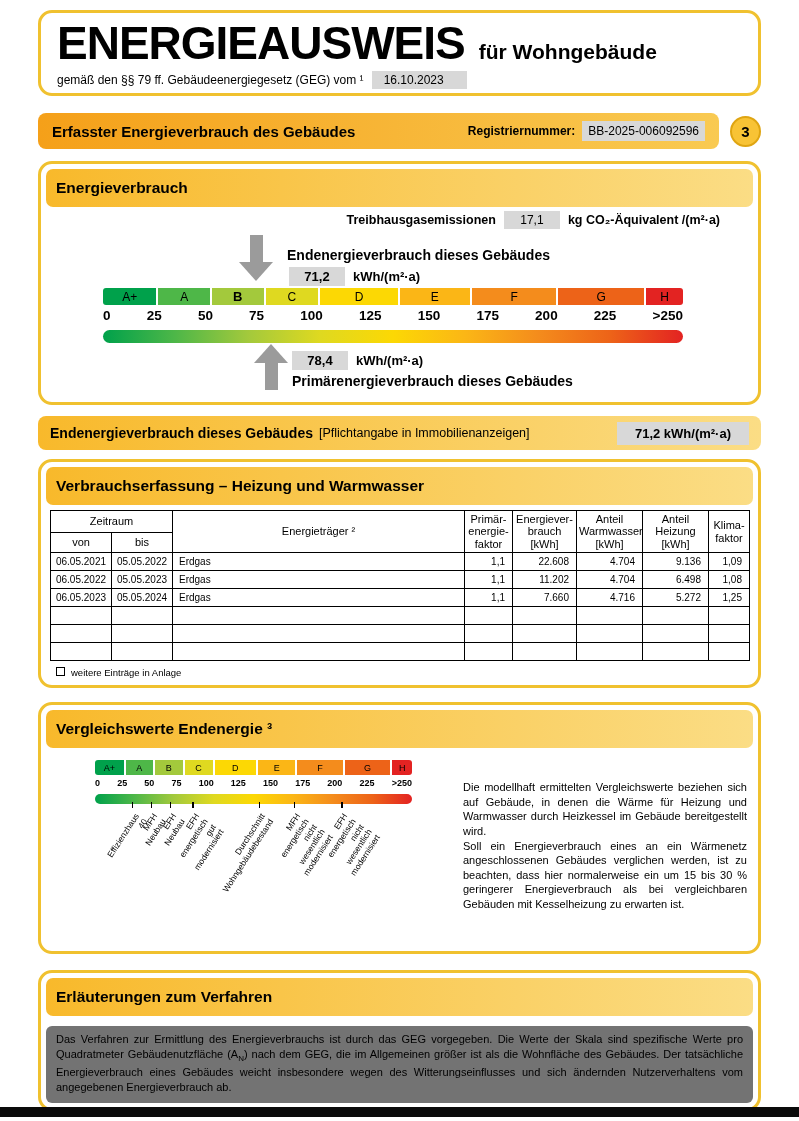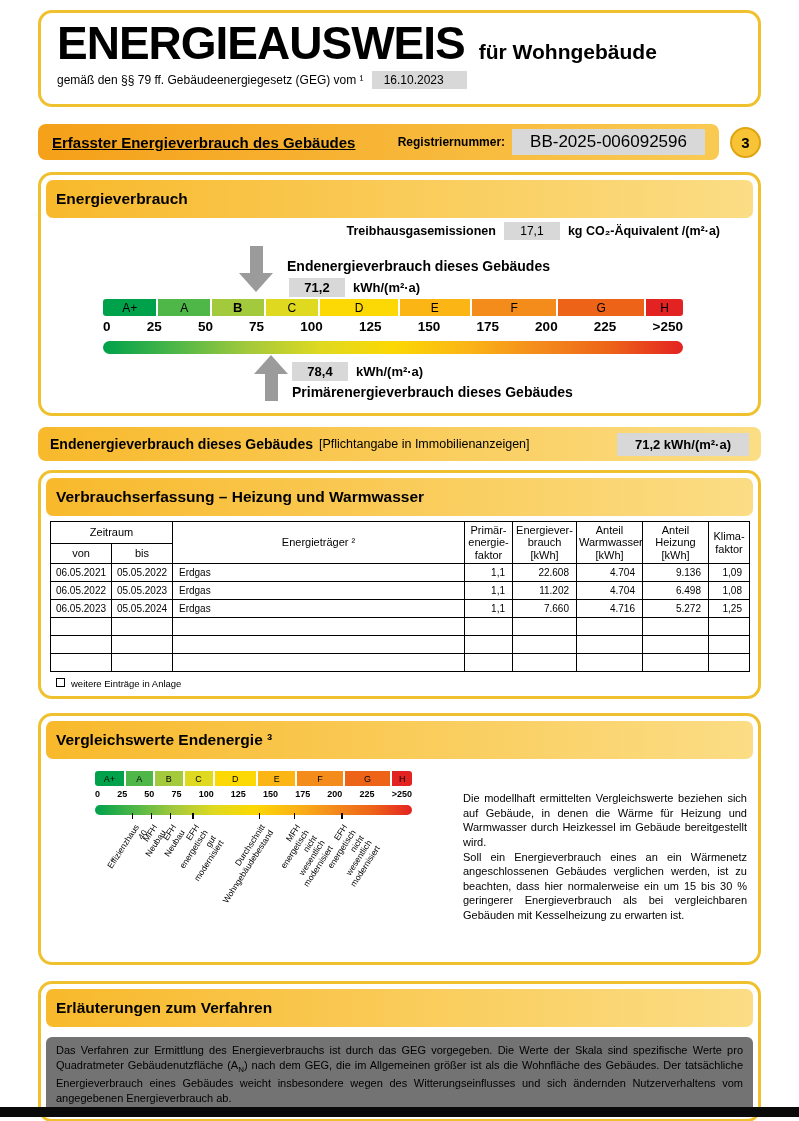--- a/index.html
+++ b/index.html
@@ -6,40 +6,40 @@
   html,body { margin:0; padding:0; }
   body {
     width:799px; height:1121px; position:relative; overflow:hidden;
     background:#ffffff; color:#000;
     font-family:"Liberation Sans", sans-serif;
   }
   .page { padding:10px 38px 0 38px; }
 
   
   .header-box {
-    border:3px solid #F0C12F; border-radius:14px; height:97px;
+    border:3px solid #F0C12F; border-radius:14px; height:86px;
     padding:6px 16px 8px 16px; background:#fff;
   }
   .title-row { display:flex; align-items:baseline; gap:14px; }
   .main-title { font-size:46px; font-weight:900; letter-spacing:-1px; line-height:1.05; }
   .title-suffix { font-size:21px; font-weight:bold; }
   .law-row { margin-top:4px; display:flex; align-items:center; gap:8px; font-size:12px; }
   .date-box { background:#D8D8D8; padding:2px 12px; min-width:95px; font-size:12px; }
 
   
   .bar-row { display:flex; align-items:center; gap:11px; margin-top:17px; }
   .section-bar {
     flex:1; height:36px; border-radius:8px;
     background:linear-gradient(90deg,#F5A019,#F9CA52);
     display:flex; align-items:center; padding:0 14px;
   }
-  .section-bar-title { font-weight:bold; font-size:15px;text-decoration:underline; }
+  .section-bar-title { font-weight:bold; font-size:15px; }
   .registry { margin-left:auto; display:flex; align-items:center; gap:7px; }
   .registry-label { font-weight:bold; font-size:12px; }
-  .registry-box { background:#D8D8D8; padding:3px 18px; font-size:17px; }
+  .registry-box { background:#D8D8D8; padding:3px 6px; font-size:12px; }
   .page-circle {
     width:31px; height:31px; border-radius:50%; background:#F8C335;
     border:2px solid #DFA512; display:flex; align-items:center; justify-content:center;
     font-weight:bold; font-size:15px; flex:0 0 31px;
   }
 
   
   .gold-box { border:3px solid #F0C12F; border-radius:14px; padding:5px; background:#fff; }
   .strip {
     background:linear-gradient(90deg,#F8B92B,#FBDD85);

